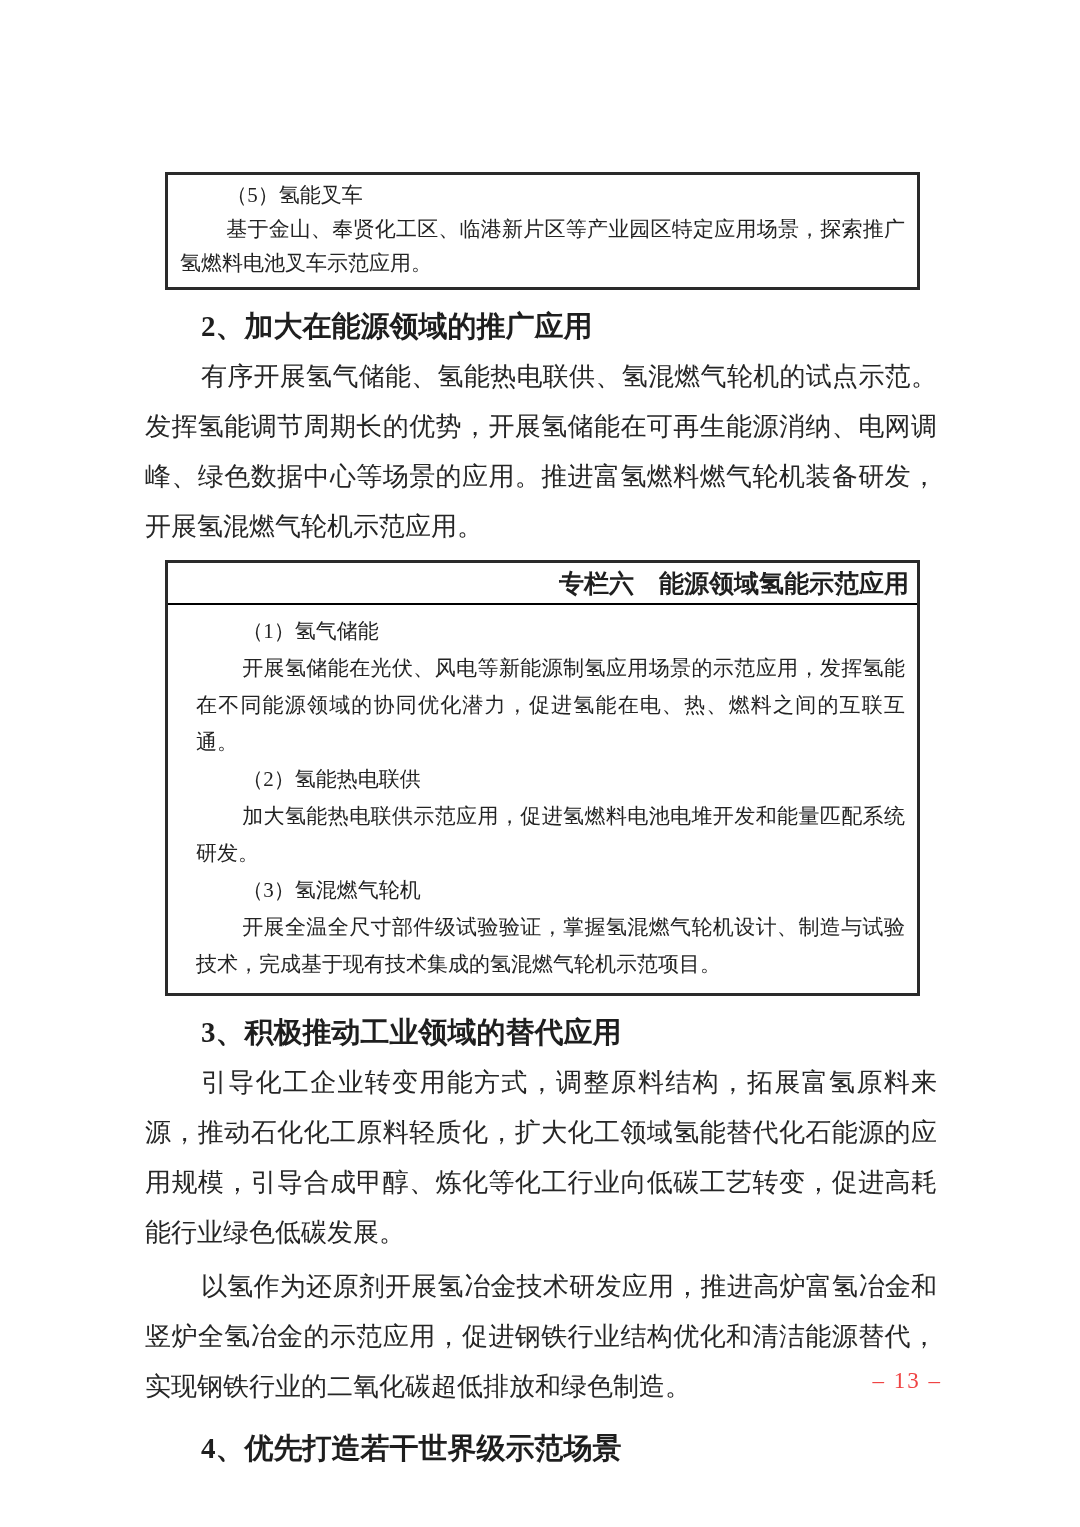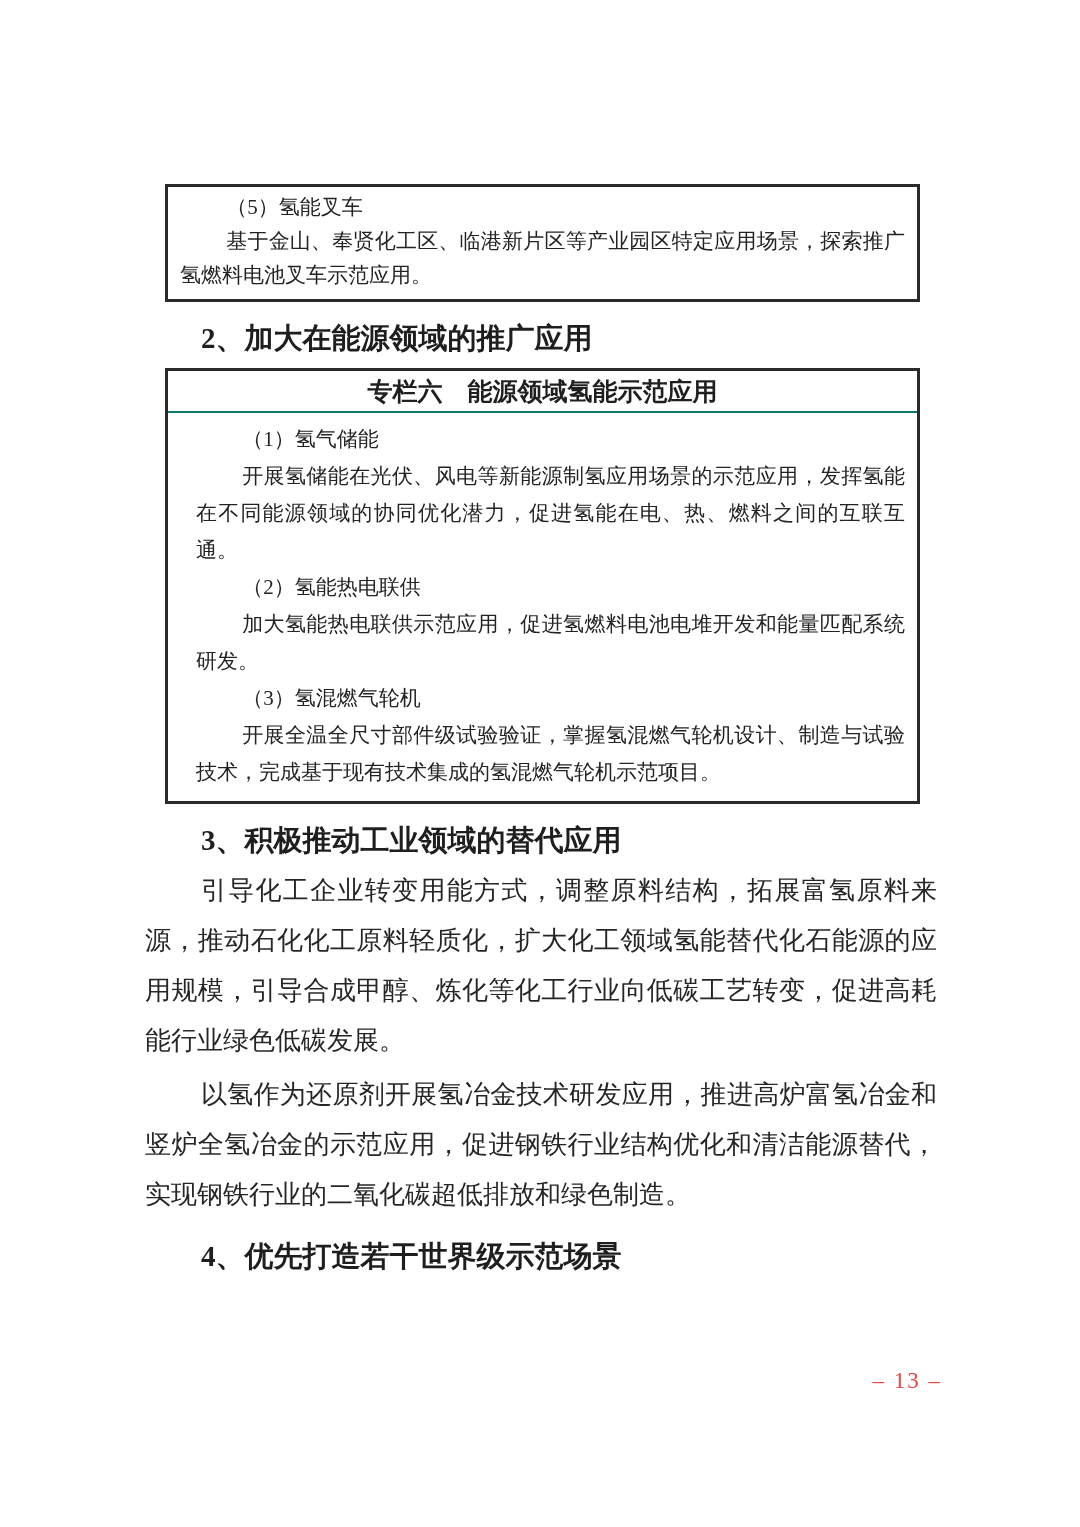--- a/index.html
+++ b/index.html
@@ -9,21 +9,21 @@
     width: 1080px;
     height: 1527px;
     background: #ffffff;
     color: #232323;
     font-family: "Liberation Serif", "DejaVu Serif", serif;
     overflow: hidden;
   }
   .content {
     position: absolute;
     left: 145px;
-    top: 184px;
+    top: 172px;
     width: 792px;
   }
   
   .callout-box {
     margin-left: 20px;
     width: 755px;
     border: 3px solid #2a2a2a;
     background: #ffffff;
   }
   .box-forklift {
@@ -33,22 +33,22 @@
   }
   .box-energy {
     margin-top: 8px;
     padding: 0;
   }
   .box-title {
     font-family: "Liberation Sans", "DejaVu Sans", sans-serif;
     font-weight: 700;
     font-size: 25px;
     line-height: 36px;
-    text-align: center;
-    border-bottom: 2px solid #0f766e;
+    text-align: right;
+    border-bottom: 2px solid #000000;
     padding: 2px 8px;
     color: #1f1f1f;
   }
   .box-content {
     padding: 8px 12px 10px 28px;
     font-size: 21px;
     line-height: 37px;
   }
   .box-label {
     text-indent: 2.2em;
@@ -92,20 +92,21 @@
 
 <div class="page">
   <div class="content">
 
     <div class="callout-box box-forklift">
       <p class="box-label">（5）氢能叉车</p>
       <p class="box-para">基于金山、奉贤化工区、临港新片区等产业园区特定应用场景，探索推广氢燃料电池叉车示范应用。</p>
     </div>
 
     <h2 class="sec-heading">2、加大在能源领域的推广应用</h2>
+    <p class="para">有序开展氢气储能、氢能热电联供、氢混燃气轮机的试点示范。发挥氢能调节周期长的优势，开展氢储能在可再生能源消纳、电网调峰、绿色数据中心等场景的应用。推进富氢燃料燃气轮机装备研发，开展氢混燃气轮机示范应用。</p>
 
     <div class="callout-box box-energy">
       <div class="box-title">专栏六　能源领域氢能示范应用</div>
       <div class="box-content">
         <p class="box-label">（1）氢气储能</p>
         <p class="box-para">开展氢储能在光伏、风电等新能源制氢应用场景的示范应用，发挥氢能在不同能源领域的协同优化潜力，促进氢能在电、热、燃料之间的互联互通。</p>
         <p class="box-label">（2）氢能热电联供</p>
         <p class="box-para">加大氢能热电联供示范应用，促进氢燃料电池电堆开发和能量匹配系统研发。</p>
         <p class="box-label">（3）氢混燃气轮机</p>
         <p class="box-para">开展全温全尺寸部件级试验验证，掌握氢混燃气轮机设计、制造与试验技术，完成基于现有技术集成的氢混燃气轮机示范项目。</p>

